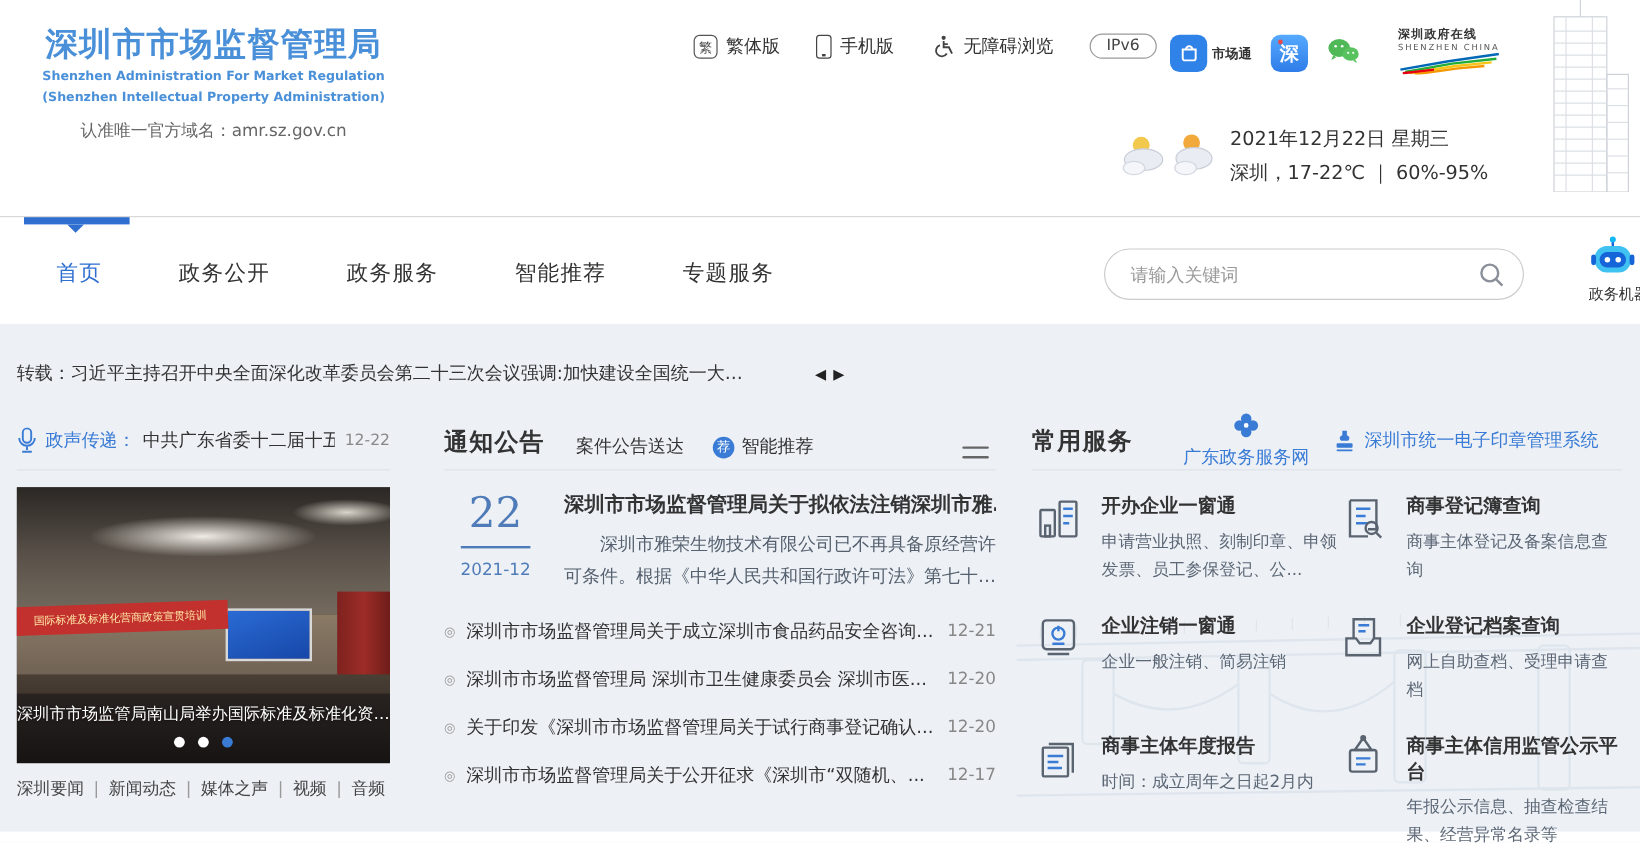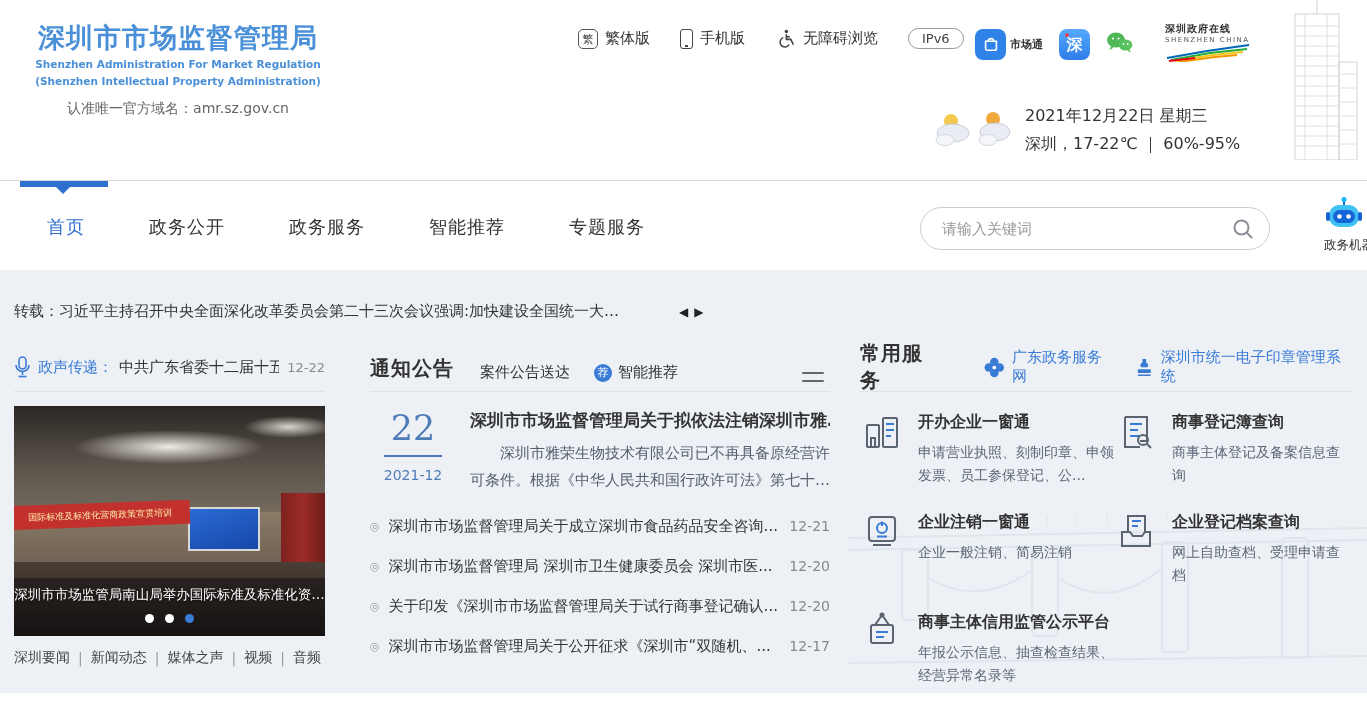--- a/index.html
+++ b/index.html
@@ -116,21 +116,21 @@
   .notice-list { margin-top:12px; }
   .n-row { display:flex; align-items:center; height:40px; cursor:pointer; }
   .n-bullet { font-size:11px; color:#999; margin-right:9px; }
   .n-title { font-size:15px; color:#333; white-space:nowrap; overflow:hidden; flex:1; }
   .n-date { font-size:14px; color:#888; margin-left:12px; }
 
   
   .right-col { left:860px; width:492px; }
   .right-head { display:flex; align-items:center; height:30px; }
   .svc-toplink { display:flex; align-items:center; gap:7px; color:#3a7bd5; font-size:15px; cursor:pointer; }
-  .svc-toplink.first { margin-left:42px; }
+  .svc-toplink.first { margin-left:42px;flex-direction:column; }
   .svc-toplink + .svc-toplink { margin-left:20px; }
   .svc-grid { display:grid; grid-template-columns:254px 238px; column-gap:0; row-gap:23px; margin-top:18px; position:relative; z-index:1; }
   .svc-item { display:flex; cursor:pointer; }
   .svc-icon { flex-shrink:0; }
   .svc-body { margin-left:14px; min-width:0; }
   .svc-title { font-size:16px; font-weight:bold; color:#333; margin-top:2px; }
   .svc-desc { font-size:14px; color:#5c6775; line-height:1.65; margin-top:8px; }
 </style>
 </head>
 <body>
@@ -506,20 +506,35 @@
                 <line x1="18" y1="16" x2="24" y2="16"></line>
               </g>
             <path d="M8 22 h8 l3 4 h9 l3 -4 h5 v14 h-28 z"></path>
           </svg>
           <div class="svc-body">
             <div class="svc-title">企业登记档案查询</div>
             <div class="svc-desc">网上自助查档、受理申请查档</div>
           </div>
         </div>
 
+        <div class="svc-item">
+          <svg class="svc-icon" width="44" height="44" viewBox="0 0 44 44" fill="none" stroke="#5a6470" stroke-width="2">
+            <path d="M14 10 h20 v24"></path>
+            <rect x="9" y="13" width="21" height="24" rx="1"></rect>
+            <g stroke="#3a7bd5">
+                <line x1="13" y1="20" x2="26" y2="20"></line>
+                <line x1="13" y1="25" x2="22" y2="25"></line>
+                <line x1="13" y1="30" x2="25" y2="30"></line>
+              </g>
+          </svg>
+          <div class="svc-body">
+            <div class="svc-title">商事主体年度报告</div>
+            <div class="svc-desc">时间：成立周年之日起2月内</div>
+          </div>
+        </div>
 
         <div class="svc-item">
           <svg class="svc-icon" width="44" height="44" viewBox="0 0 44 44" fill="none" stroke="#5a6470" stroke-width="2">
             <path d="M22 5 l-7 10 h14 z"></path>
             <circle cx="22" cy="5" r="1.5" fill="#5a6470"></circle>
             <rect x="11" y="15" width="22" height="18" rx="2"></rect>
             <g stroke="#3a7bd5">
                 <line x1="16" y1="22" x2="28" y2="22"></line>
                 <line x1="16" y1="27" x2="24" y2="27"></line>
               </g>

